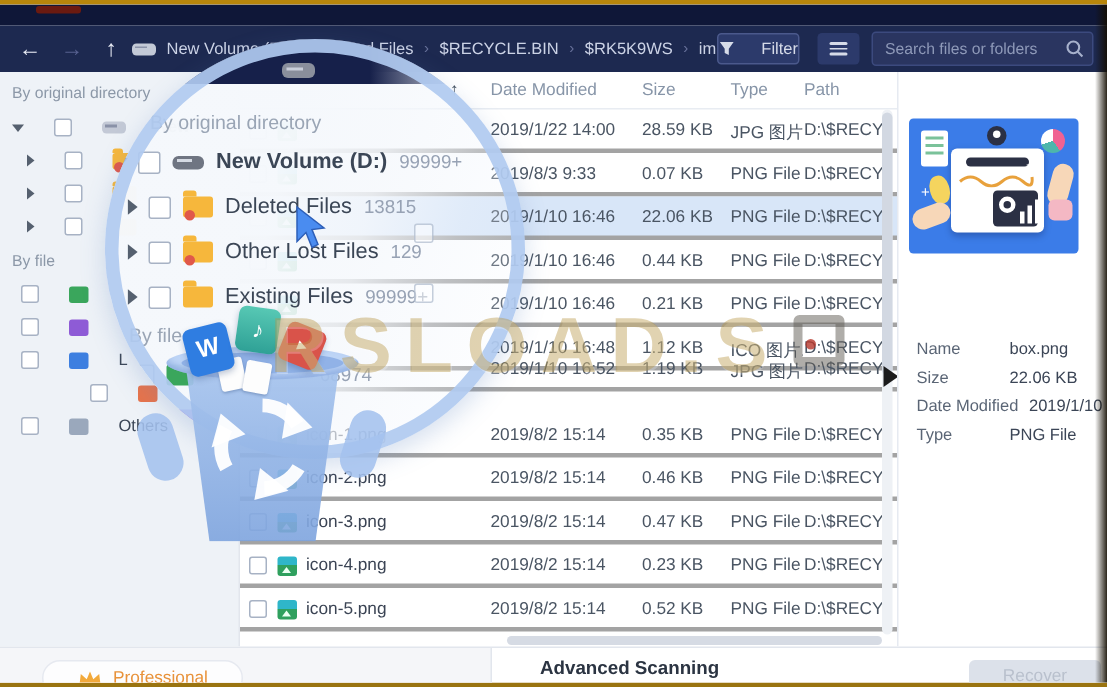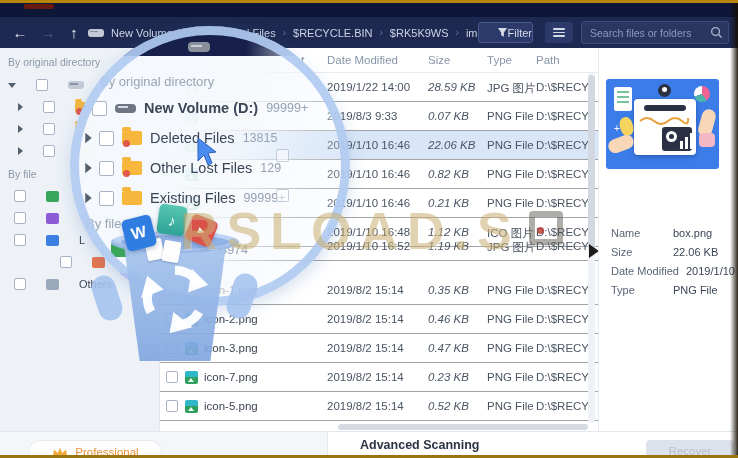--- a/index.html
+++ b/index.html
@@ -13,21 +13,21 @@
   #title-accent{left:24px;top:1px;width:30px;height:5px;background:#6b1a10;border-radius:2px;}
   #toolbar{left:0;top:14px;width:738px;height:31px;background:#1d2950;}
   .navglyph{color:#e8ebf4;font-size:15px;line-height:31px;width:20px;text-align:center;position:absolute;top:0;cursor:default;}
   .navglyph.dim{color:#586190;}
   #crumbs{left:88px;top:0;height:31px;display:flex;align-items:center;gap:7px;}
   .crumb{color:#ccd3e6;font-size:11px;white-space:nowrap;}
   .crumb-sep{color:#67719a;font-size:10px;}
   .drive{display:inline-block;width:16px;height:8px;background:#c3c9d6;border-radius:3px;position:relative;}
   .drive::after{content:"";position:absolute;left:2px;top:2px;width:8px;height:1.5px;background:#8a92a8;}
   #filter-btn{left:478px;top:5px;width:55px;height:21px;background:#2c3a6b;border:1px solid #4b598c;border-radius:3px;
-    display:flex;align-items:center;justify-content:flex-end;gap:0;color:#d6dbe8;font-size:11px;}
+    display:flex;align-items:center;justify-content:space-between;gap:0;color:#d6dbe8;font-size:11px;}
   #menu-btn{left:545px;top:5px;width:28px;height:21px;background:#2c3a6b;border-radius:3px;display:flex;align-items:center;justify-content:center;}
   #menu-btn .bars{width:12px;}
   #menu-btn .bars div{height:1.6px;background:#d6dbe8;margin:2.2px 0;border-radius:1px;}
   #searchbox{left:581px;top:4px;width:148px;height:23px;background:#2a3560;border:1px solid #3c4a7e;border-radius:3px;}
   #searchbox input{position:absolute;left:6px;top:0;width:118px;height:21px;background:transparent;border:none;outline:none;
     color:#cfd5e6;font-size:10.5px;}
   #searchbox input::placeholder{color:#8e99b8;}
   #search-icon{position:absolute;right:5px;top:4px;}
 
   
@@ -40,31 +40,31 @@
   .folder{display:inline-block;width:16px;height:11px;background:#f6b73c;border-radius:2px;position:relative;flex:0 0 auto;}
   .folder::before{content:"";position:absolute;left:0;top:-3px;width:7px;height:3px;background:#f6b73c;border-radius:2px 2px 0 0;}
   .folder.del::after{content:"";position:absolute;left:1px;bottom:-2px;width:7px;height:7px;background:#e0584a;border-radius:50%;border:1px solid #f4d;border:none;}
   .side-label{font-size:11px;color:#3b4656;}
   .ticon{display:inline-block;width:13px;height:11px;border-radius:2px;flex:0 0 auto;}
 
   
   #table{left:160px;top:45px;width:438px;height:383px;background:#fff;}
   #thead{position:absolute;left:0;top:0;width:438px;height:25px;border-bottom:1px solid #e8ecf2;color:#8795a8;font-size:11.5px;}
   .hc{position:absolute;top:6px;}
-  .trow{position:absolute;left:0;width:438px;height:29px;border-bottom:1px solid #a3a3a3;font-size:11.5px;color:#4a5563;}
+  .trow{position:absolute;left:0;width:438px;height:29px;border-bottom:3px solid #a3a3a3;font-size:11.5px;color:#4a5563;}
   .trow.sel{background:#d8e6f8;}
   .trow .cb{position:absolute;left:6px;top:8px;}
   .fico{position:absolute;left:25px;top:8px;width:13px;height:13px;border-radius:2px;
         background:linear-gradient(180deg,#2fb6c9 0 45%,#2fa05e 45% 100%);}
   .fico::after{content:"";position:absolute;left:3px;top:7px;width:0;height:0;
         border-left:3px solid transparent;border-right:3px solid transparent;border-bottom:4px solid #eafff2;}
   .cell{position:absolute;top:8px;white-space:nowrap;overflow:hidden;}
   .c-name{left:44px;color:#3b4454;}
   .c-date{left:167px;}
-  .c-size{left:268px;font-style:italic;}
+  .c-size{left:268px;}
   .c-type{left:327px;width:48px;}
   .c-path{left:376px;width:58px;}
   #vscroll{left:588px;top:70px;width:7px;height:350px;background:#eef1f5;border-radius:4px;}
   #vthumb{left:588px;top:72px;width:7px;height:175px;background:#d2d8e2;border-radius:4px;}
   #hthumb{left:338px;top:421px;width:250px;height:6px;background:#d6dbe4;border-radius:3px;}
   #expander{left:589px;top:241px;width:0;height:0;border-top:7px solid transparent;border-bottom:7px solid transparent;border-left:10px solid #1c1c1c;}
 
   
   #detail{left:598px;top:45px;width:140px;height:383px;background:#fff;border-left:1px solid #e6eaf1;}
   #preview-card{position:absolute;left:7px;top:31px;width:113px;height:90px;background:#3b7ce8;border-radius:3px;overflow:hidden;}
@@ -259,21 +259,21 @@
       <span class="cell c-date">2019/1/10 16:46</span>
       <span class="cell c-size">22.06 KB</span>
       <span class="cell c-type">PNG File</span>
       <span class="cell c-path">D:\$RECYCLE.E</span>
     </div>
     <div class="trow" style="top:112px;">
       <span class="cb"></span>
         <span class="fico"></span>
       <span class="cell c-name"></span>
       <span class="cell c-date">2019/1/10 16:46</span>
-      <span class="cell c-size">0.82 KB</span>
+      <span class="cell c-size">0.44 KB</span>
       <span class="cell c-type">PNG File</span>
       <span class="cell c-path">D:\$RECYCLE.E</span>
     </div>
     <div class="trow" style="top:141px;">
       <span class="cb"></span>
         <span class="fico"></span>
       <span class="cell c-name"></span>
       <span class="cell c-date">2019/1/10 16:46</span>
       <span class="cell c-size">0.21 KB</span>
       <span class="cell c-type">PNG File</span>
@@ -320,21 +320,21 @@
         <span class="fico"></span>
       <span class="cell c-name">icon-3.png</span>
       <span class="cell c-date">2019/8/2 15:14</span>
       <span class="cell c-size">0.47 KB</span>
       <span class="cell c-type">PNG File</span>
       <span class="cell c-path">D:\$RECYCLE.E</span>
     </div>
     <div class="trow" style="top:315px;">
       <span class="cb"></span>
         <span class="fico"></span>
-      <span class="cell c-name">icon-7.png</span>
+      <span class="cell c-name">icon-4.png</span>
       <span class="cell c-date">2019/8/2 15:14</span>
       <span class="cell c-size">0.23 KB</span>
       <span class="cell c-type">PNG File</span>
       <span class="cell c-path">D:\$RECYCLE.E</span>
     </div>
     <div class="trow" style="top:344px;">
       <span class="cb"></span>
         <span class="fico"></span>
       <span class="cell c-name">icon-5.png</span>
       <span class="cell c-date">2019/8/2 15:14</span>

